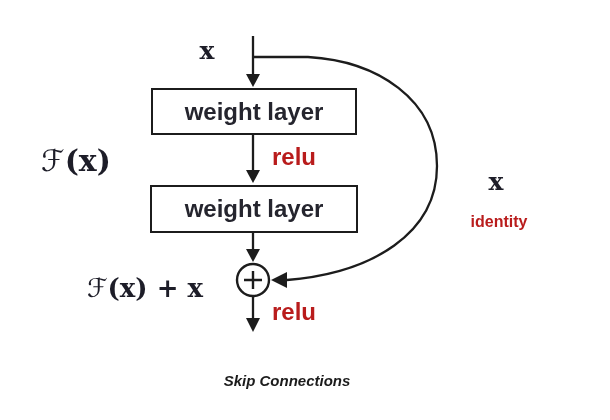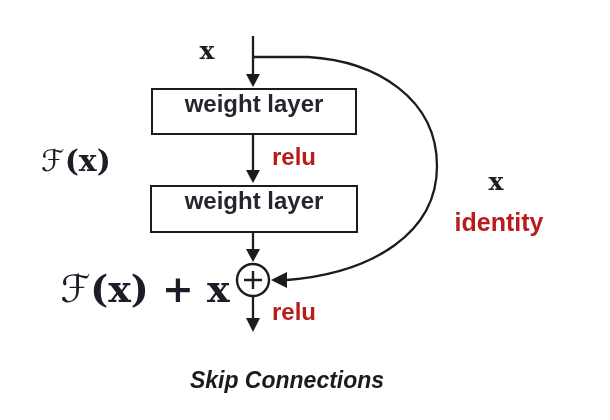--- a/index.html
+++ b/index.html
@@ -20,21 +20,21 @@
     left: 0; top: 0;
     width: 610px; height: 420px;
     z-index: 1;
   }
   .layer-box {
     position: absolute;
     box-sizing: border-box;
     border: 2.5px solid #1c1c1c;
     background: #ffffff;
     display: flex;
-    align-items: flex-start;
+    align-items: center;
     justify-content: center;
     z-index: 2;
   }
   .box1 { left: 151px; top: 88px;  width: 206px; height: 47px; }
   .box2 { left: 150px; top: 185px; width: 208px; height: 48px; }
   .layer-box .layer-text {
     font-size: 24px;
     font-weight: 600;
     color: #25252e;
     letter-spacing: 0px;
@@ -54,26 +54,26 @@
   }
   .math .script-f {
     font-family: "DejaVu Sans", "DejaVu Serif", serif;
     font-weight: normal;
   }
   .math .math-args {
     font-weight: bold;
   }
   .x-top    { left: 207px; top: 50px;  font-family: "DejaVu Serif", serif; font-weight: bold; font-size: 25px; color: #1d1d28; }
   .fx       { left: 67px;  top: 160px; font-size: 30px; }
-  .fxx      { left: 136px; top: 288px; font-size: 38px; }
+  .fxx      { left: 136px; top: 288px; font-size: 26px; }
   .relu-mid { left: 294px; top: 157px; font-size: 24px; font-weight: 600; }
   .relu-out { left: 294px; top: 312px; font-size: 24px; font-weight: 600; }
   .x-right  { left: 496px; top: 181px; font-family: "DejaVu Serif", serif; font-weight: bold; font-size: 25px; color: #1d1d28; }
-  .identity { left: 499px; top: 222px; font-size: 25px; font-weight: 600; }
-  .caption  { left: 287px; top: 380px; font-size: 23px; font-weight: 600; font-style: italic; color: #1b1b1b; }
+  .identity { left: 499px; top: 222px; font-size: 16px; font-weight: 600; }
+  .caption  { left: 287px; top: 380px; font-size: 15px; font-weight: 600; font-style: italic; color: #1b1b1b; }
 </style>
 </head>
 <body>
 
 <div class="stage">
 
   <svg class="wires" viewBox="0 0 610 420">
     <g stroke="#1c1c1c" stroke-width="2.3" fill="none">
 
       <path d="M 253 36 L 253 75"></path>

